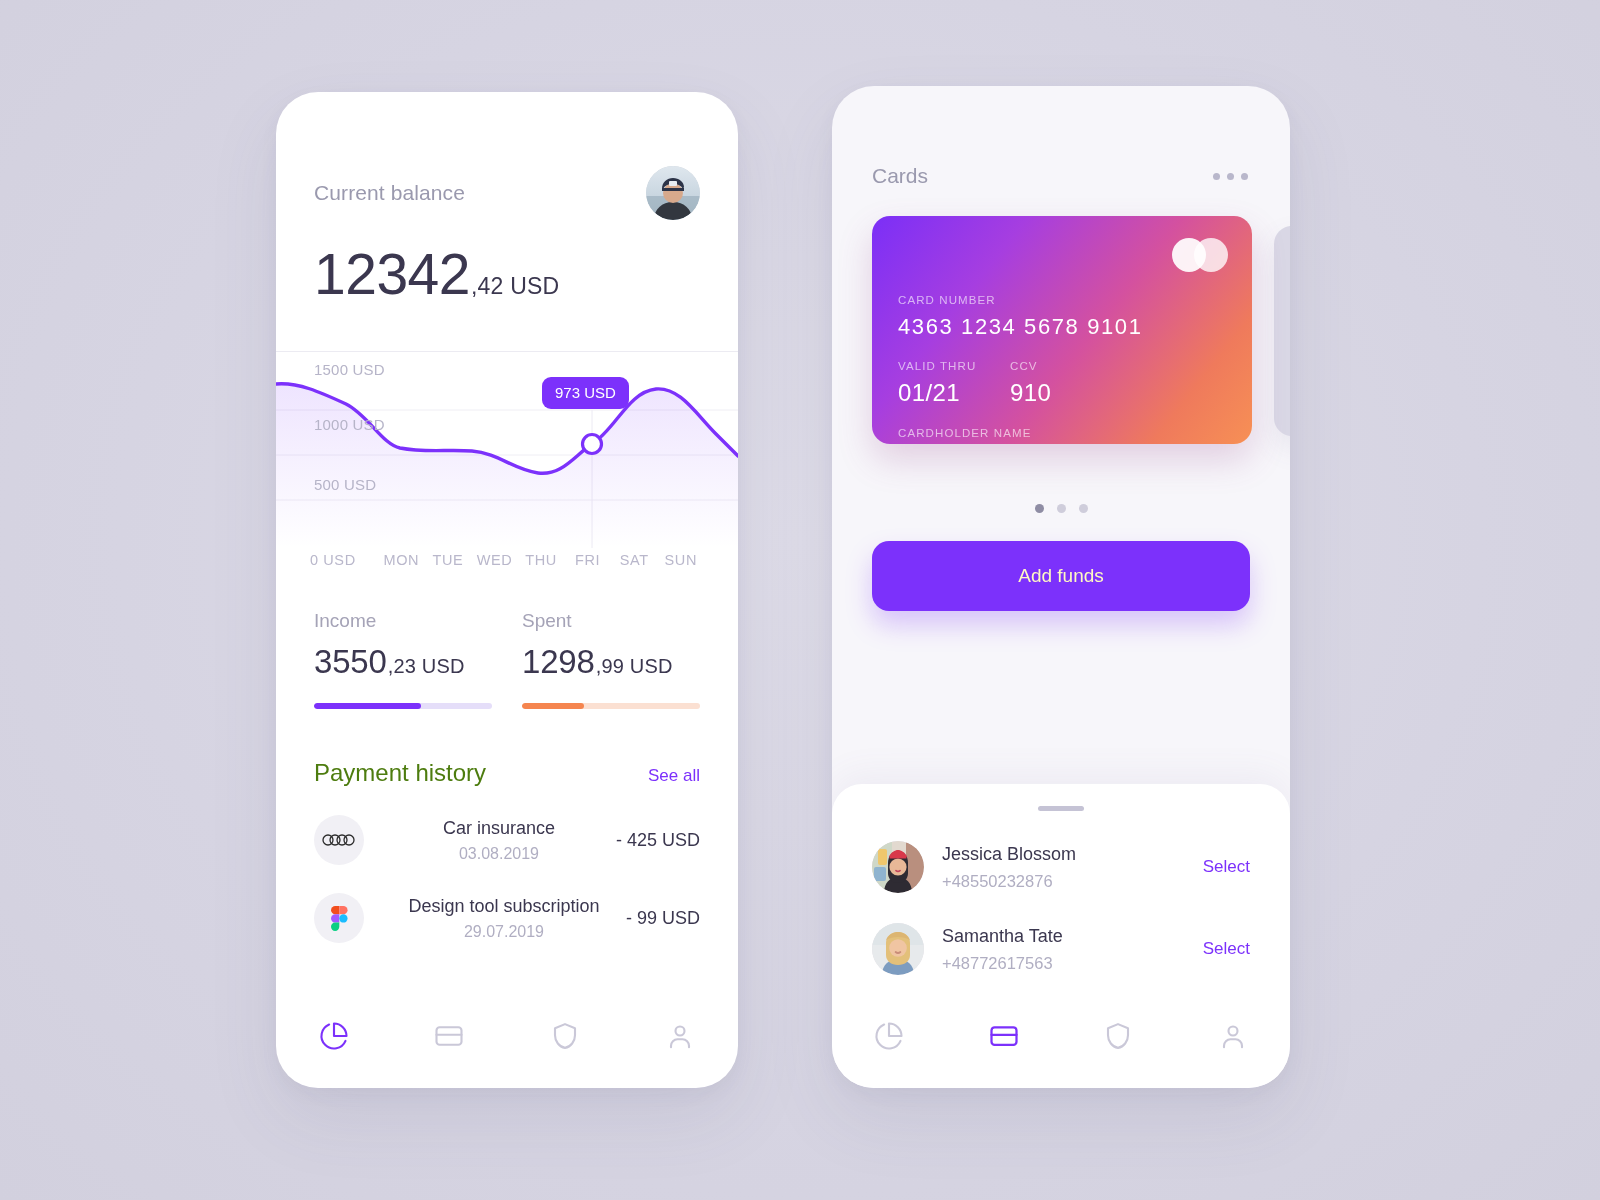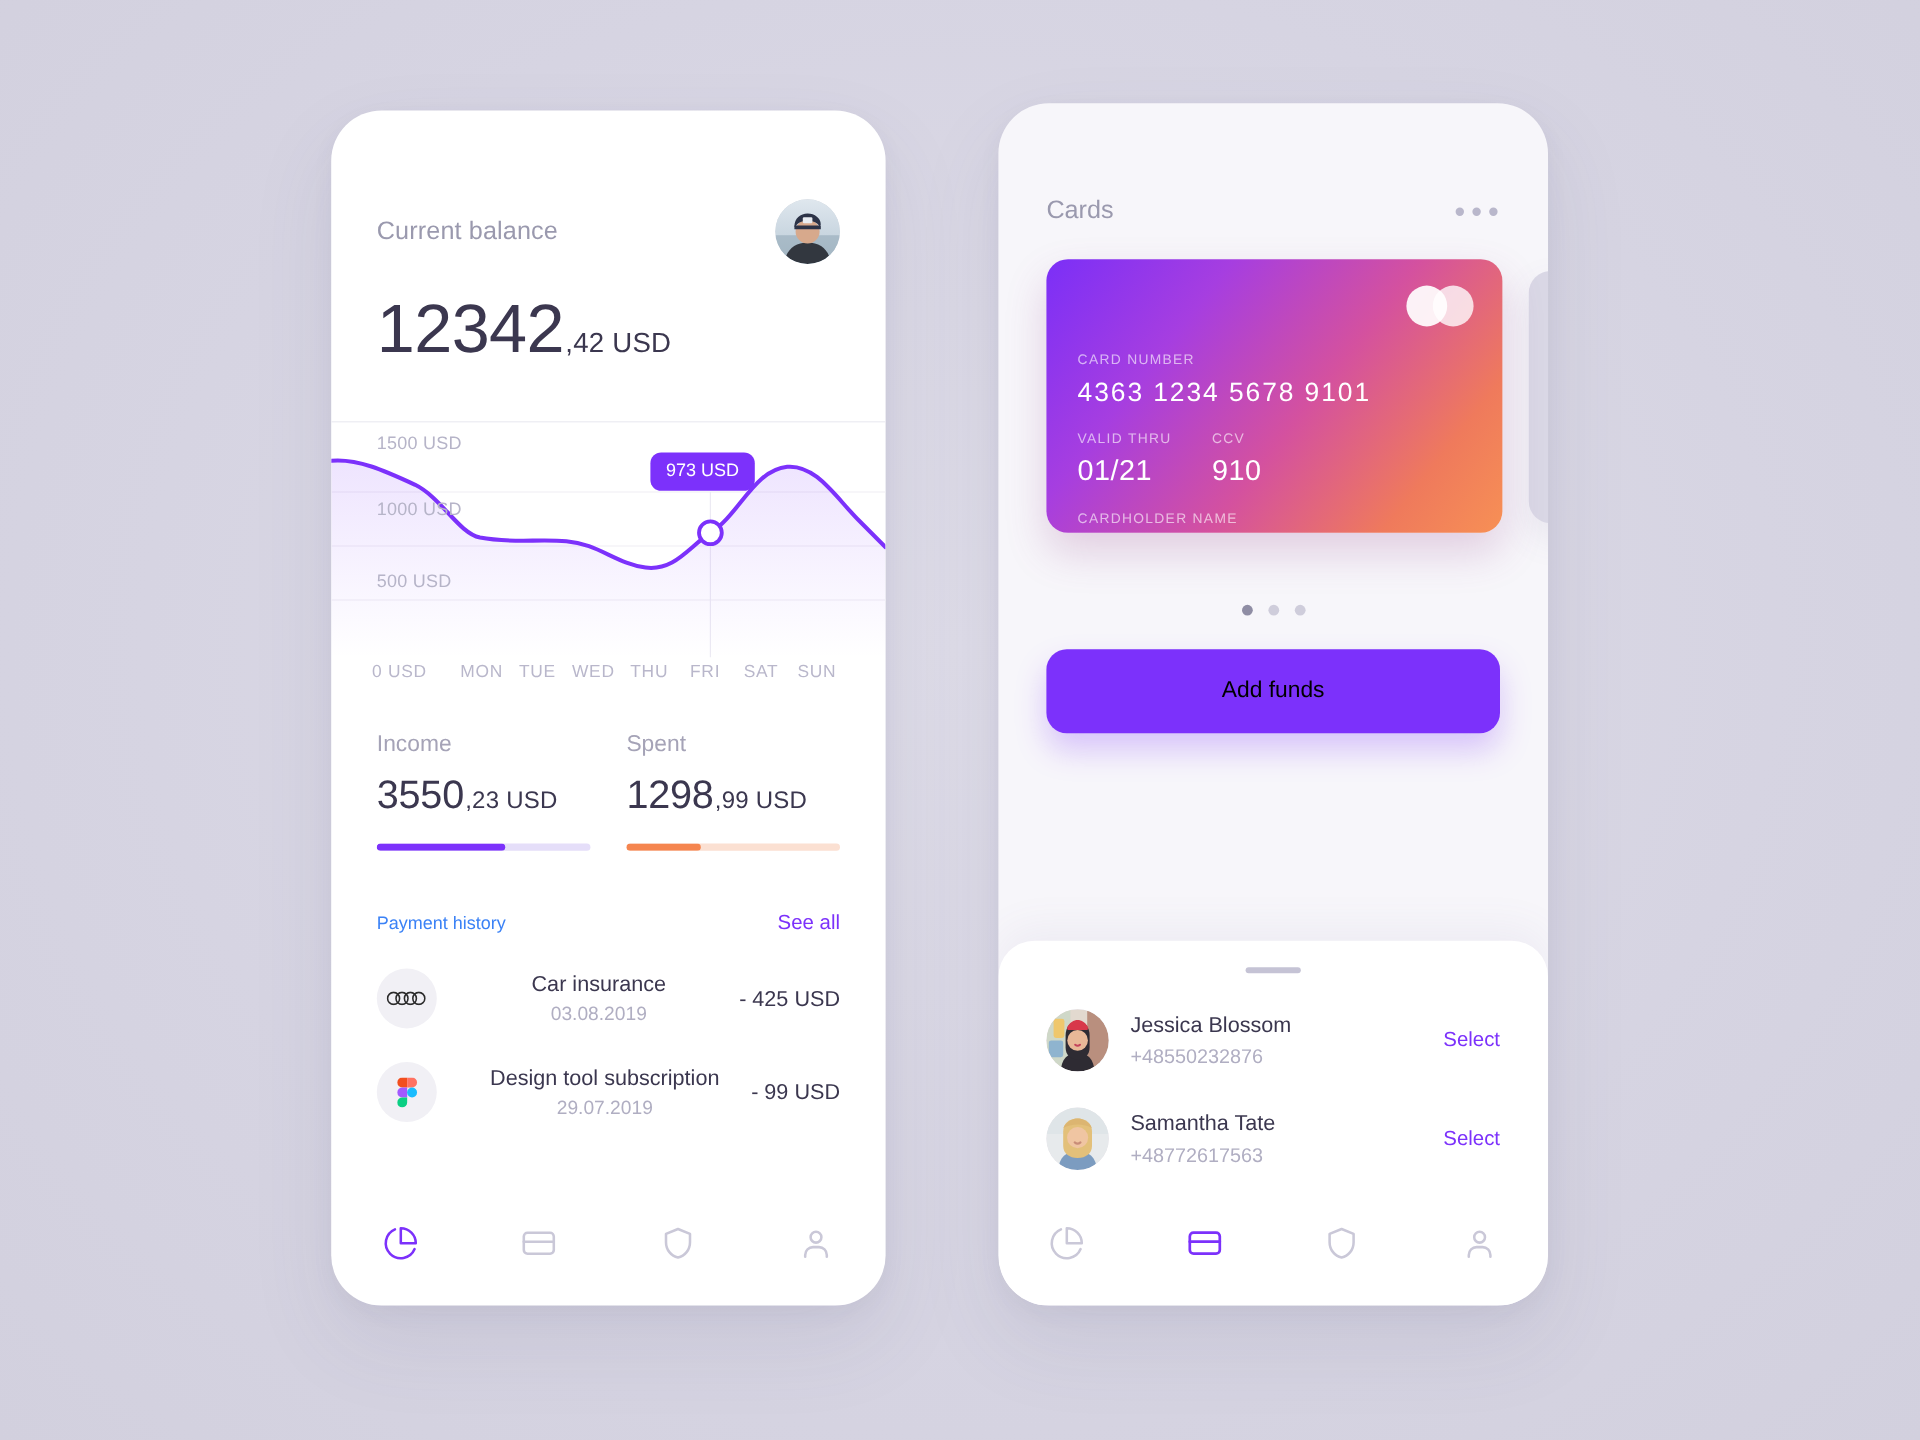--- a/index.html
+++ b/index.html
@@ -87,21 +87,21 @@
   .bar-purple { background: #e5def9; }
   .bar-purple > i { display:block; height:100%; background: #7c31fb; border-radius: 3px; }
   .bar-orange { background: #fbe0d2; }
   .bar-orange > i { display:block; height:100%; background: #f5854f; border-radius: 3px; }
 
   
   .ph-head {
     display:flex; align-items:baseline; justify-content:space-between;
     padding: 50px 38px 0 38px;
   }
-  .ph-title { font-size: 15px; color: #3b82f6; }
+  .ph-title { font-size: 24px; color: #4d7c0f; }
   .see-all { font-size: 17px; color: #7c31fb; cursor: pointer; }
 
   .tx { display:flex; align-items:center; padding: 0 38px; margin-top: 28px; }
   .tx-icon {
     width: 50px; height: 50px; border-radius: 50%;
     background: #f1f0f5; flex: 0 0 auto;
     display:flex; align-items:center; justify-content:center;
   }
   .tx-mid { flex: 1 1 auto; margin-left: 18px; text-align: center; }
   .tx-name { font-size: 18px; color: #3b374f; }
@@ -160,21 +160,21 @@
   .pager i { width: 9px; height: 9px; border-radius: 50%; background:#cfcddb; display:block; cursor:pointer; }
   .pager i.on { background:#8f8da4; }
 
   .btn {
     margin: 0 40px; height: 70px; border-radius: 17px;
     display:flex; align-items:center; justify-content:center;
     font-size: 19px; cursor:pointer; border: none; width: calc(100% - 80px);
     font-family: inherit;
   }
   .btn-primary {
-    background: #7c31fb; color:#000000; margin-top: 28px;
+    background: #7c31fb; color:#fef9c3; margin-top: 28px;
     box-shadow: 0 14px 26px rgba(124,49,251,0.26);
   }
   .btn-ghost {
     background: #fff; color:#3b374f; margin-top: 18px;
     box-shadow: 0 8px 22px rgba(120,110,160,0.09);
   }
 
   .sheet {
     position:absolute; left:0; right:0; bottom:0; top: 698px;
     background:#fff; border-radius: 30px 30px 0 0;

